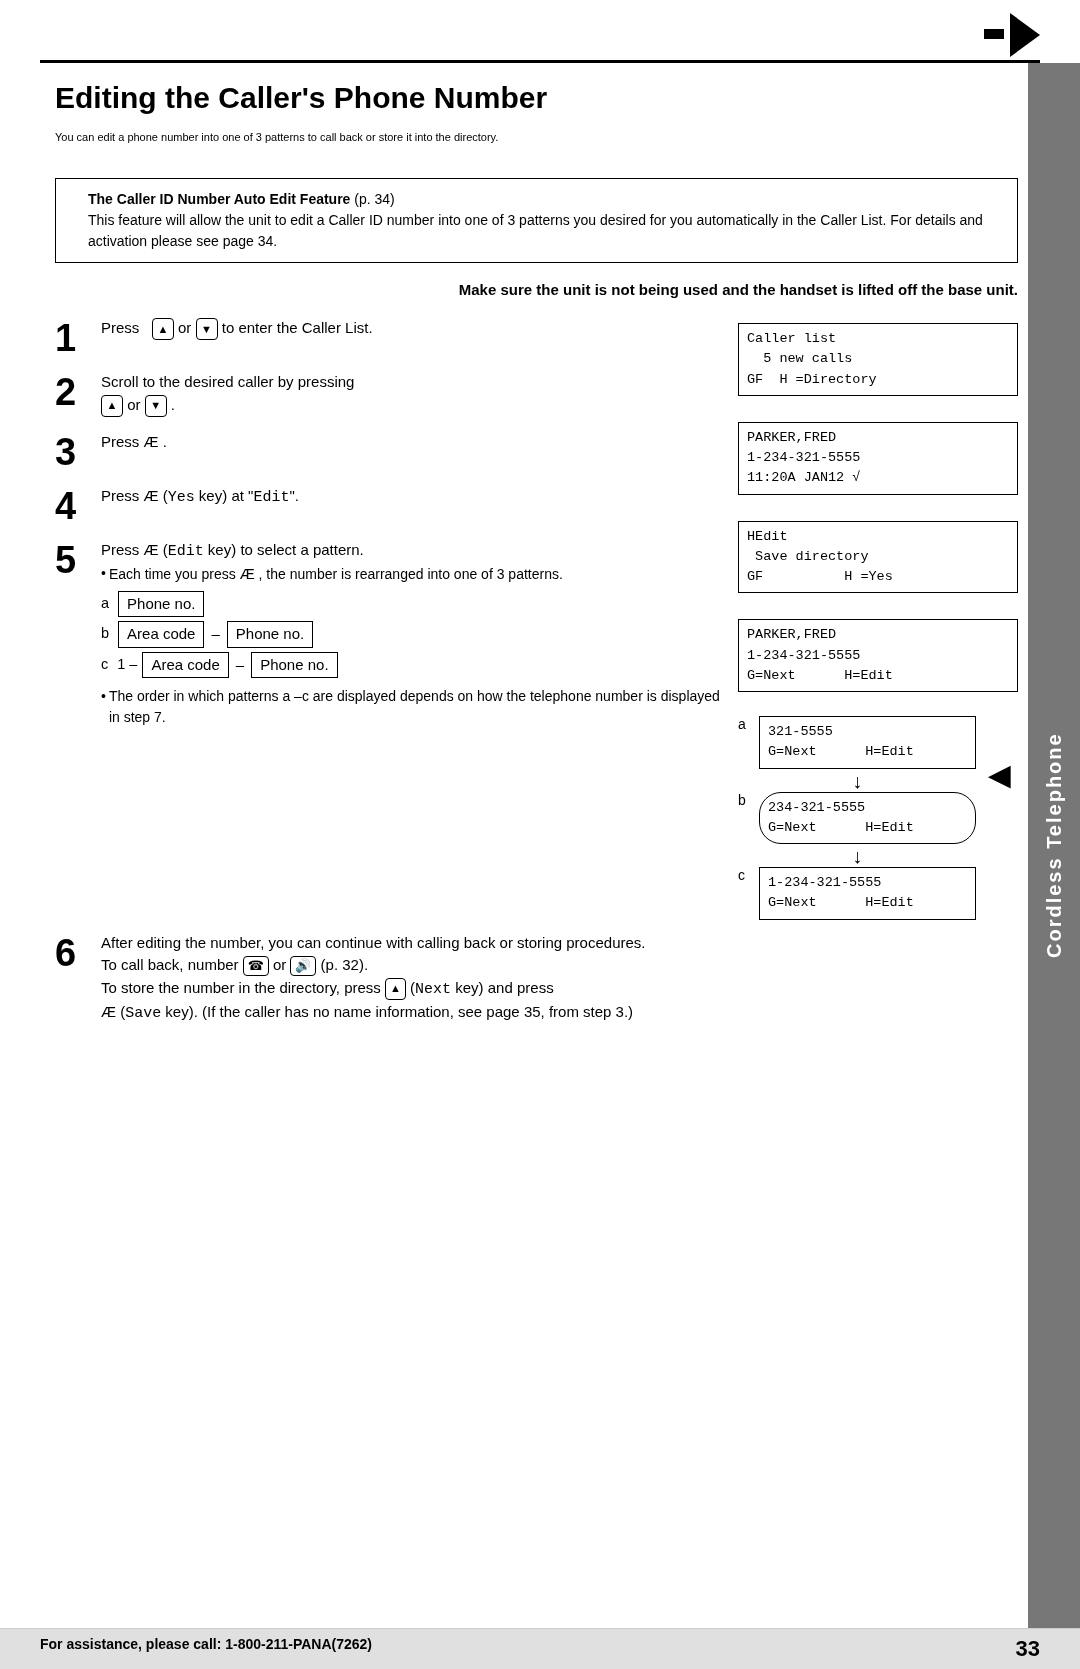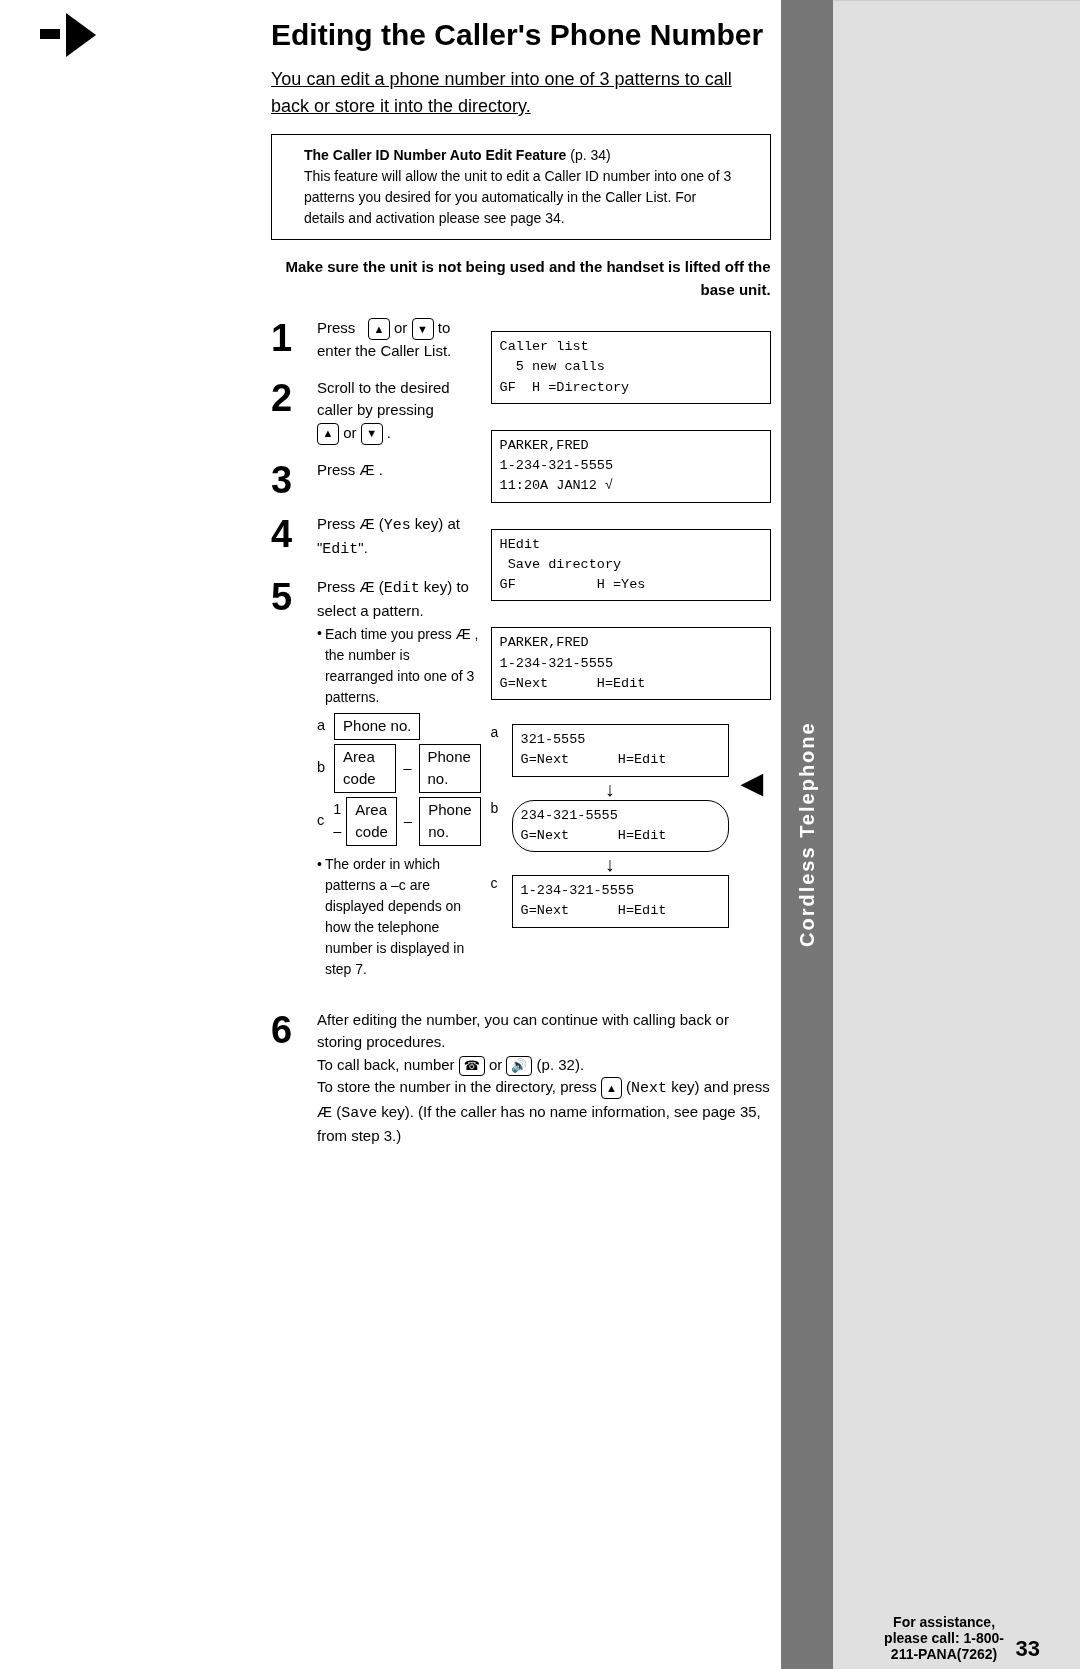--- a/index.html
+++ b/index.html
@@ -10,21 +10,21 @@
       color: #000;
       width: 1080px;
       min-height: 1669px;
       position: relative;
     }
     .page-wrapper {
       width: 1080px;
       min-height: 1669px;
       background: #fff;
       display: flex;
-      flex-direction: row;
+      flex-direction: column;
     }
     
     .top-bar {
       display: flex;
       justify-content: flex-end;
       align-items: center;
       padding: 10px 40px 0 40px;
       height: 60px;
     }
     .arrow-right {
@@ -78,24 +78,23 @@
       letter-spacing: 2px;
       padding: 20px 0;
     }
     h1.page-title {
       font-size: 30px;
       font-weight: bold;
       margin-bottom: 14px;
       border-bottom: none;
     }
     .intro-text {
-      font-size: 18px;
-      margin-bottom: 14px;
-      line-height: 1.5;
-      text-decoration: underline;
+      font-size: 11px;
+      margin-bottom: 32px;
+      line-height: 1.5;
     }
     
     .feature-box {
       border: 1.5px solid #000;
       padding: 10px 32px;
       margin-bottom: 16px;
       font-size: 14px;
       line-height: 1.5;
     }
     .feature-box-title {
@@ -209,21 +208,21 @@
     }
     
     .footer {
       background: #e0e0e0;
       text-align: center;
       padding: 7px 40px;
       font-size: 14px;
       font-weight: bold;
       display: flex;
       justify-content: space-between;
-      align-items: flex-end;
+      align-items: flex-start;
       border-top: 1px solid #ccc;
     }
     .page-num {
       font-size: 22px;
       font-weight: bold;
     }
     code {
       font-family: 'Courier New', Courier, monospace;
     }
     
@@ -262,21 +261,21 @@
       font-size: 14px;
       margin-right: 5px;
       min-width: 16px;
     }
     .lcd-row-right {
       display: flex;
       align-items: flex-start;
       margin-bottom: 2px;
     }
     
-    .step1-right { margin-top: 10px; margin-bottom: 14px; }
+    .step1-right { margin-top: 2px; margin-bottom: 14px; }
     .step2-right { margin-top: 2px; margin-bottom: 14px; }
     .step3-right { margin-top: 2px; margin-bottom: 14px; }
     .step4-right { margin-top: 2px; margin-bottom: 14px; }
     
     .lcd-arrow-down {
       text-align: center;
       font-size: 20px;
       line-height: 1;
       margin: 1px 0;
     }

